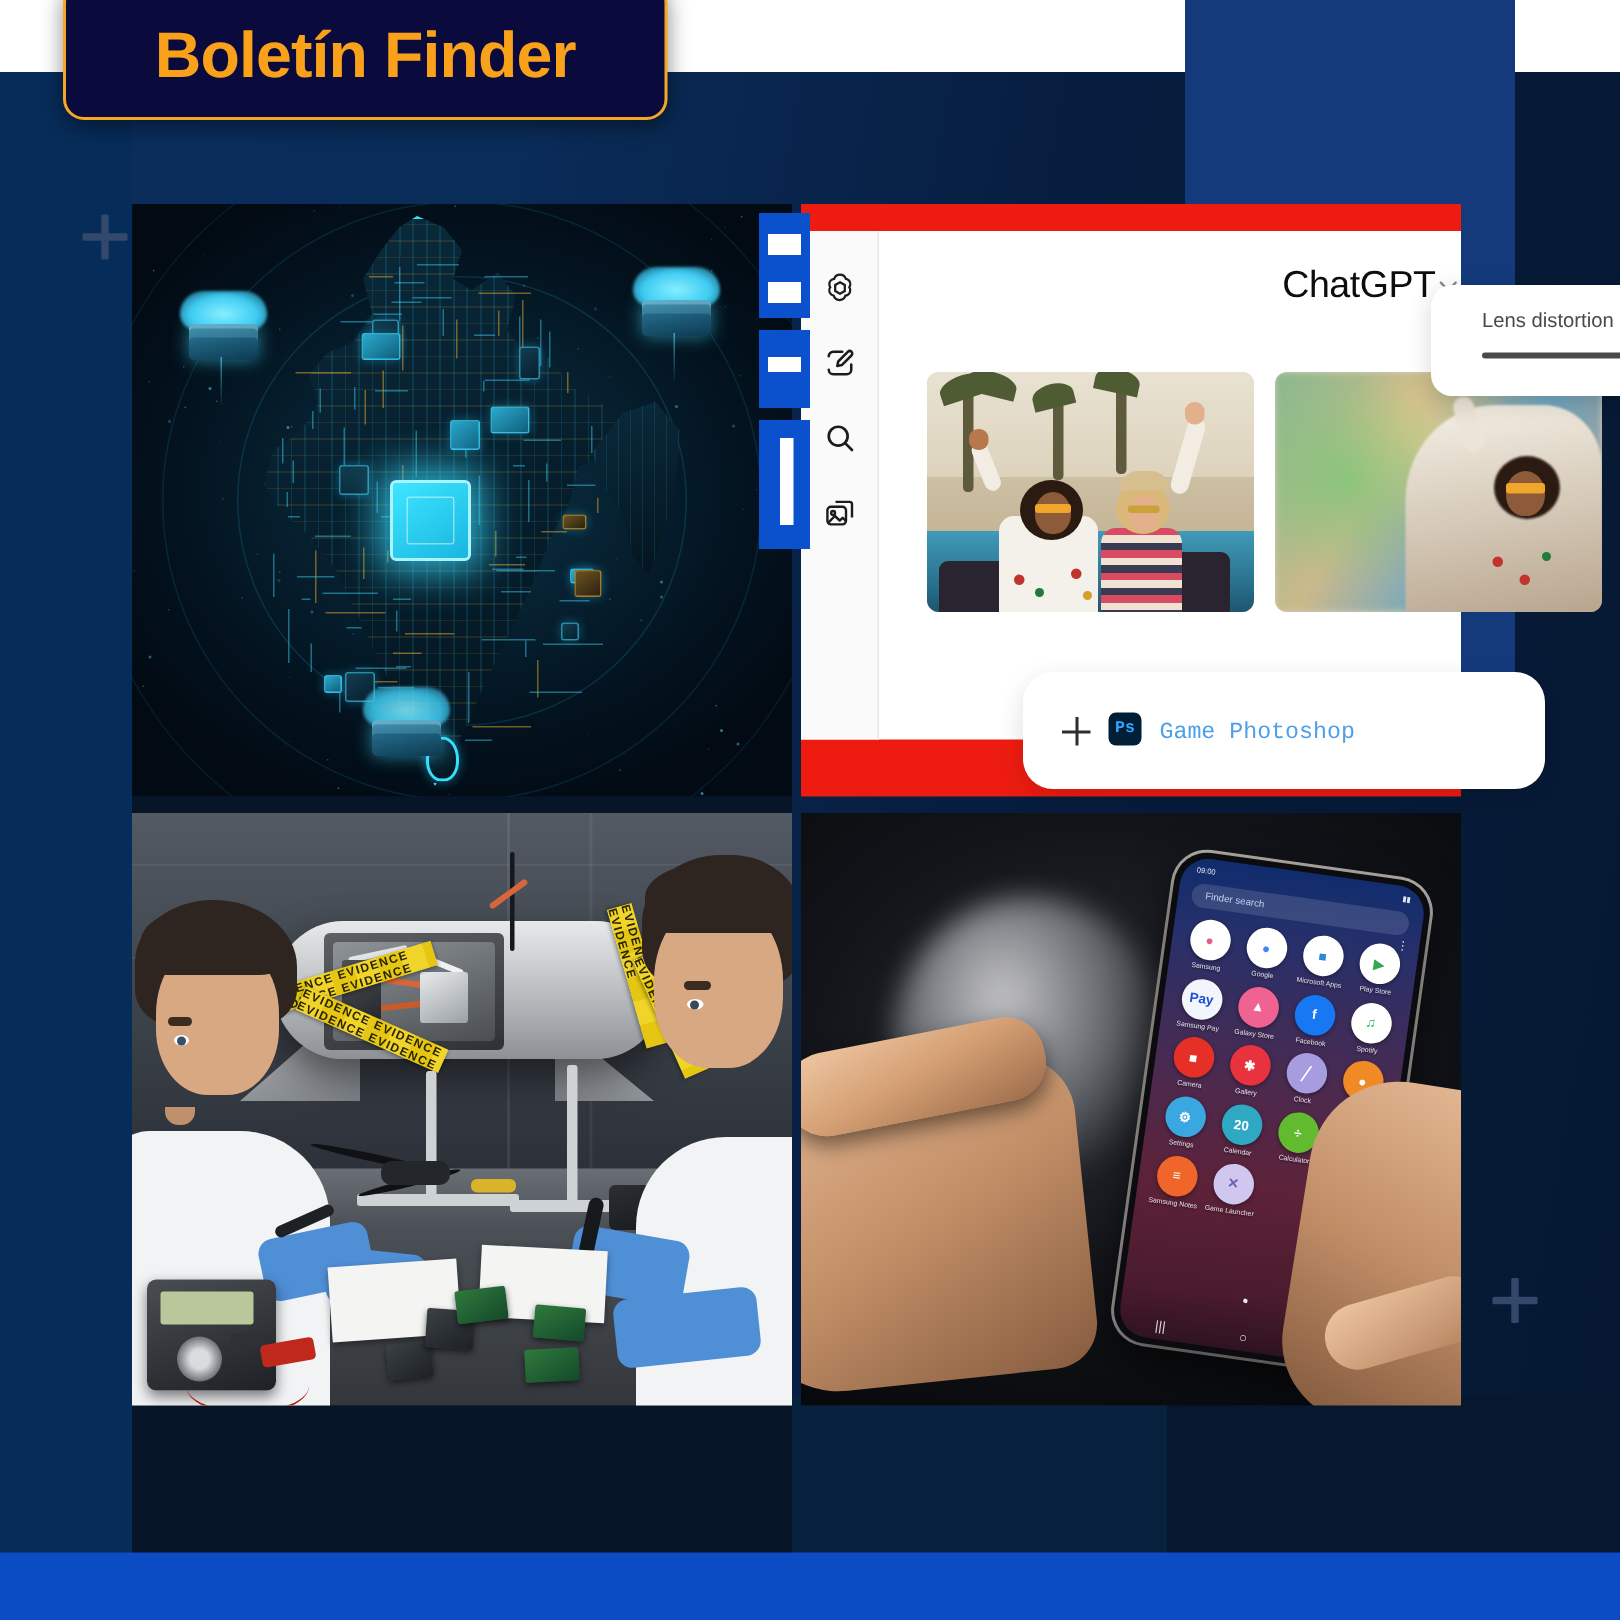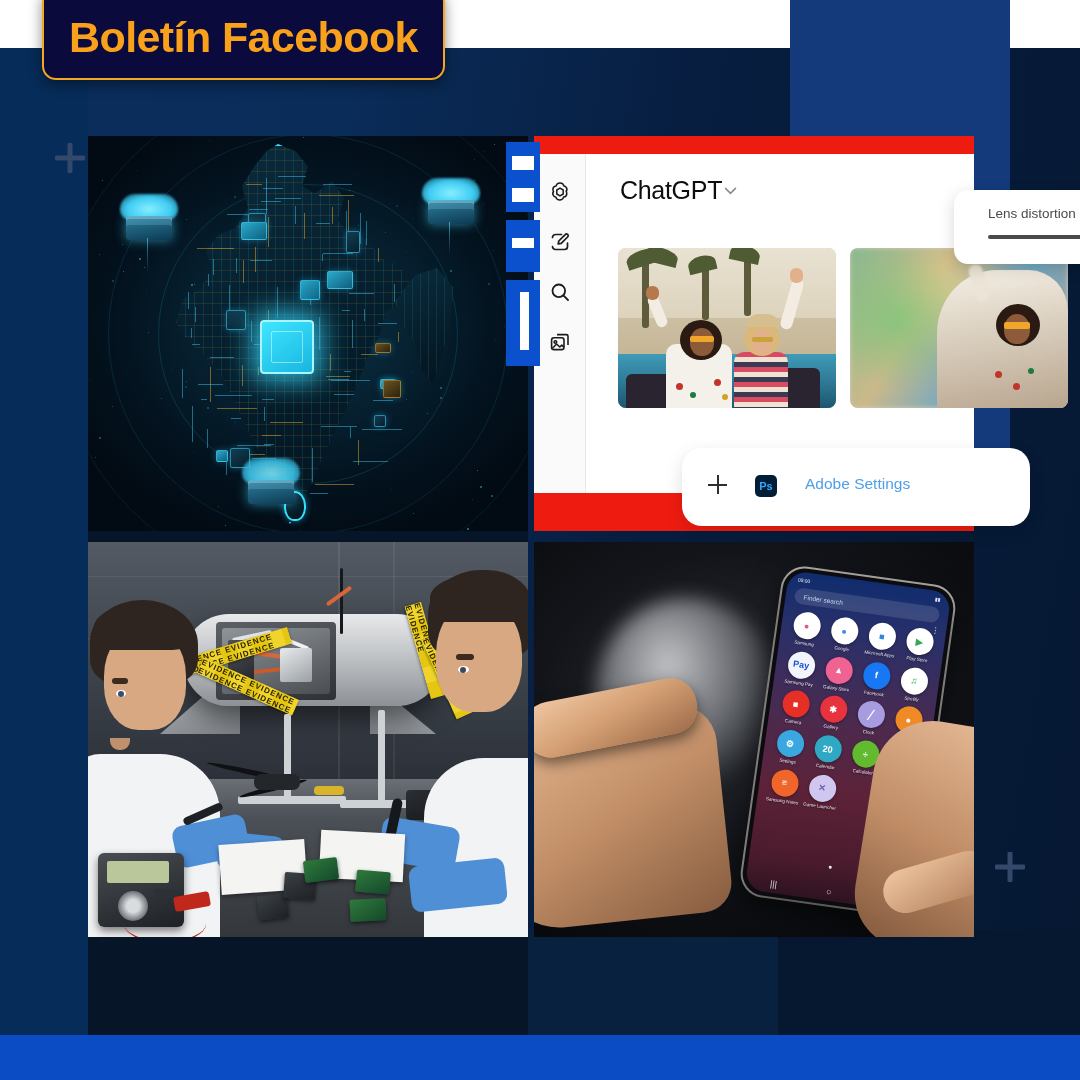--- a/index.html
+++ b/index.html
@@ -183,21 +183,21 @@
   .gpt-frame { position:absolute; inset:0; background:#ee1c10; }
   .gpt-body  { position:absolute; left:0; top:18px; right:0; bottom:38px; background:#ffffff; display:flex; }
   .gpt-rail {
     width:52px; flex:0 0 52px; background:#fafafa;
     border-right:1px solid #e8e8e8;
     display:flex; flex-direction:column; align-items:center;
     padding-top:26px; gap:26px;
   }
   .rail-ico { width:24px; height:24px; color:#1c1c1c; display:block; }
   .gpt-main { flex:1; position:relative; }
-  .gpt-header { display:flex; align-items:center; padding:22px 0 0 34px; }
+  .gpt-header { display:flex; align-items:center; padding:22px 0 0 34px;justify-content:flex-end; }
   .gpt-title { font-size:25px; color:#0d0d0d; letter-spacing:-.3px; }
   .chev { width:17px; height:17px; color:#8a8a8a; }
   .photo-strip { position:absolute; left:32px; top:94px; display:flex; gap:14px; }
   .photo {
     width:218px; height:160px; border-radius:8px; overflow:hidden; position:relative;
     background:#d8cdb9;
   }
   
   .pa-sky { position:absolute; left:0; top:0; width:100%; height:44%;
     background:linear-gradient(180deg,#e9e2d2 0%,#ddd3bd 100%); }
@@ -231,21 +231,21 @@
   .slider-label { font-size:13.5px; color:#4a4a4a; white-space:nowrap; }
   .slider-track {
     margin-top:14px; width:130px; height:4px; background:#4a4a4a; border-radius:3px;
   }
   .ps-card {
     position:absolute; left:96px; top:294px; width:348px; height:78px;
     background:#fff; border-radius:20px; box-shadow:0 6px 18px rgba(0,0,0,.13);
     padding:14px 0 0 26px;
   }
   .ps-prompt { font-size:15px; color:#3c3c3c; letter-spacing:-.1px; }
-  .ps-row { display:flex; align-items:flex-start; gap:28px; margin-top:13px; }
+  .ps-row { display:flex; align-items:flex-end; gap:12px; margin-top:13px;font-family:Liberation Mono, monospace; }
   .ps-plus { width:19px; height:19px; position:relative; flex:0 0 19px; }
   .ps-plus::before,.ps-plus::after{content:"";position:absolute;background:#2e2e2e;}
   .ps-plus::before{left:50%;top:0;width:2px;height:100%;transform:translateX(-50%);}
   .ps-plus::after{top:50%;left:0;height:2px;width:100%;transform:translateY(-50%);}
   .ps-badge {
     width:22px; height:22px; border-radius:5px; background:#001e36;
     display:flex; align-items:center; justify-content:center;
     color:#31a8ff; font-size:11px; font-weight:bold; flex:0 0 22px;
   }
   .ps-name { font-size:15.5px; color:#4e9fe8; }
@@ -354,21 +354,21 @@
   <div class="bg-dark-col"></div>
   <div class="bg-dark-col2"></div>
   <div class="bg-dark-col3"></div>
   <div class="bg-bottom-band"></div>
 </div>
 
 <div class="plus plus-tl"></div>
 <div class="plus plus-br"></div>
 
 <div class="title-badge">
-  <div class="title-badge-text">Boletín Facebook</div>
+  <div class="title-badge-text">Boletín Finder</div>
 </div>
 
 <div class="grid">
 
   <div class="cell cell-tl">
     <div class="india-scene">
       <div class="india-rings">
         <div class="ring r1"></div>
           <div class="ring r2"></div>
         <div class="ring r3"></div>
@@ -701,21 +701,21 @@
 
           <div class="slider-card">
             <div class="slider-label">Lens distortion</div>
             <div class="slider-track"></div>
           </div>
 
           <div class="ps-card">
             <div class="ps-row">
               <span class="ps-plus"></span>
               <span class="ps-badge">Ps</span>
-              <span class="ps-name">Adobe Settings</span>
+              <span class="ps-name">Game Photoshop</span>
             </div>
           </div>
         </div>
       </div>
     </div>
   </div>
 
   <div class="cell cell-bl">
     <div class="lab">
       <div class="lab-wall">

